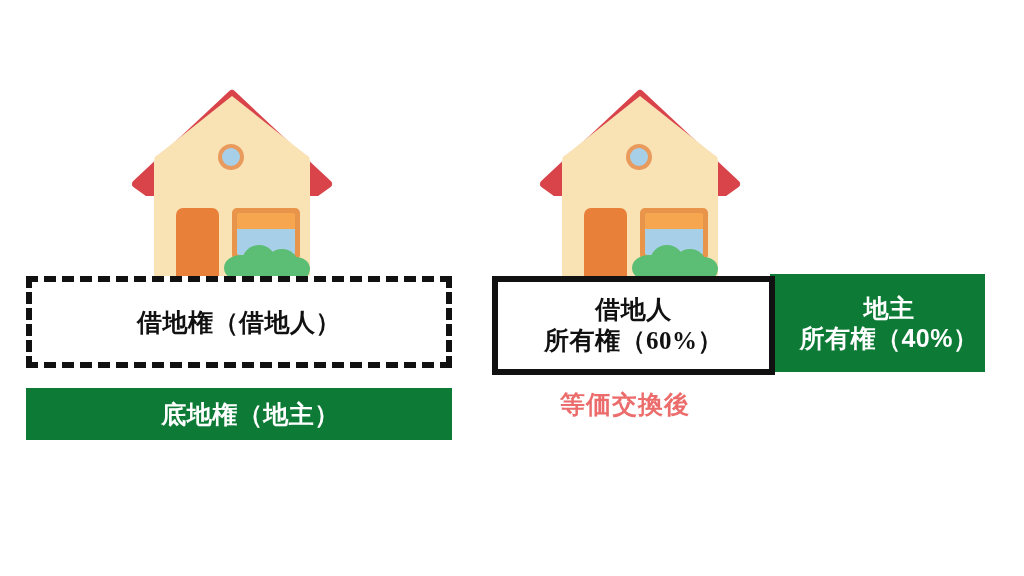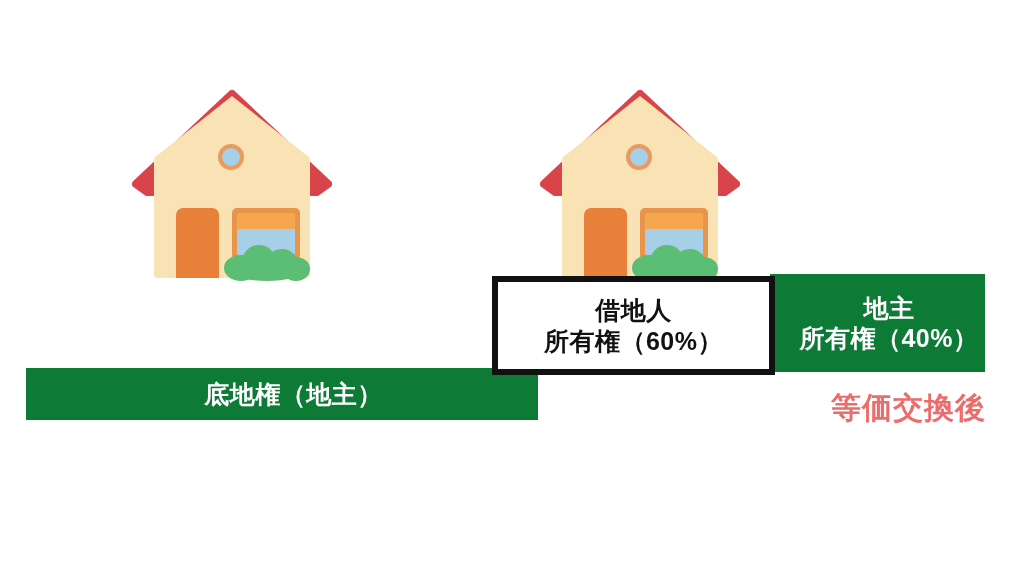--- a/index.html
+++ b/index.html
@@ -153,23 +153,23 @@
     text-align: center;
     letter-spacing: 0.5px;
     white-space: pre-line;
   }
   .bar-label.dark { color: #111111; }
   .bar-label.light { color: #ffffff; }
 
   .caption {
     position: absolute;
     font-weight: bold;
-    font-size: 30px;
+    font-size: 25px;
     color: #ec6c6c;
-    text-align: right;
+    text-align: left;
     letter-spacing: 1px;
     white-space: nowrap;
   }
 </style>
 </head>
 <body>
 
 <div id="stage">
 
   <div class="house" style="left:132px; top:88px;">
@@ -186,22 +186,25 @@
     </div>
     <div class="bush">
       <i class="b1"></i>
         <i class="b2"></i>
         <i class="b3"></i>
         <i class="b4"></i>
         <i class="b5"></i>
     </div>
   </div>
 
-
-  <div class="green-bar" style="left:26px; top:368px; width:512px; height:52px;align-items:center;">
+  <div class="dashed-box" style="left:26px; top:276px; width:426px; height:92px;">
+    <span class="bar-label dark">借地権（借地人）</span>
+  </div>
+
+  <div class="green-bar" style="left:26px; top:388px; width:426px; height:52px;align-items:center;">
     <span class="bar-label light">底地権（地主）</span>
   </div>
 
 
   <div class="house" style="left:540px; top:88px;">
     <svg class="roof" viewBox="0 0 200 108">
       <path d="M100 6 L196 96 L182 106 L100 30 L18 106 L4 96 Z" fill="#d9444a" stroke="#d9444a" stroke-width="8" stroke-linejoin="round"></path>
     </svg>
     <div class="gable"></div>
     <div class="walls"></div>
@@ -218,20 +221,20 @@
         <i class="b4"></i>
         <i class="b5"></i>
     </div>
   </div>
 
   <div class="green-bar" style="left:770px; top:274px; width:215px; height:98px;">
     <span class="bar-label light">地主
 所有権（40%）</span>
   </div>
 
-  <div class="solid-box" style="left:492px; top:276px; width:283px; height:99px;">
+  <div class="solid-box" style="left:492px; top:276px; width:283px; height:99px;font-family:Liberation Serif, serif;">
     <span class="bar-label dark">借地人
 所有権（60%）</span>
   </div>
 
   <div class="caption" style="left:560px; top:388px; width:426px;">等価交換後</div>
 
 </div>
 
 </body></html>

